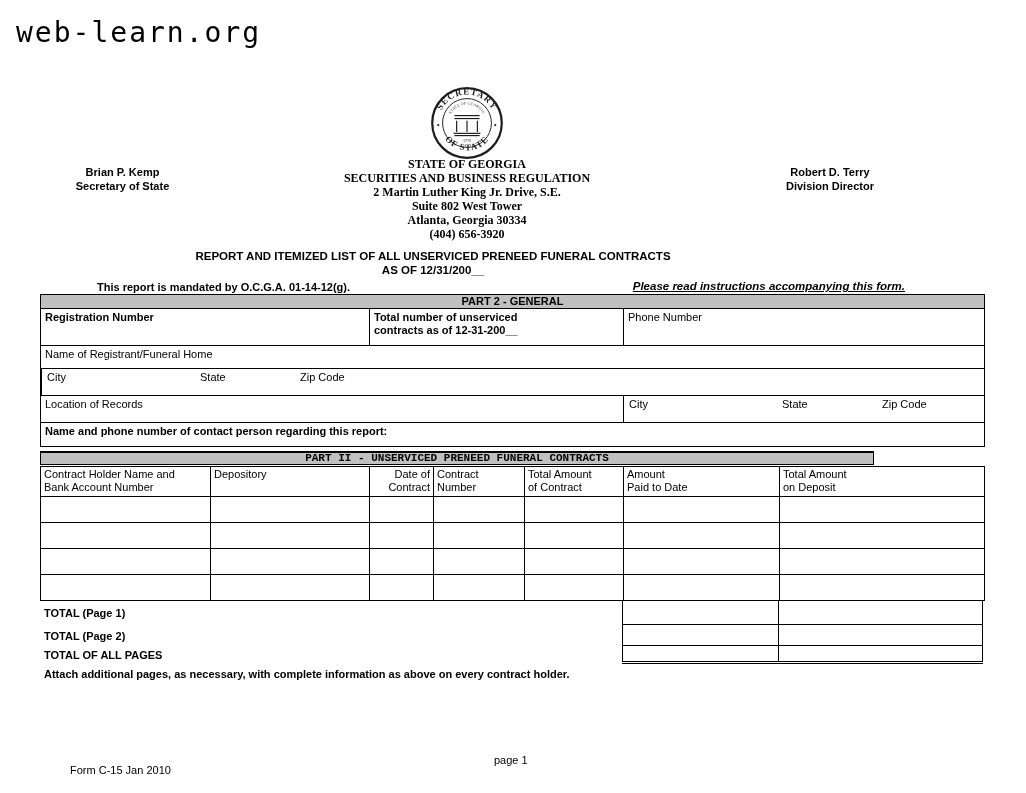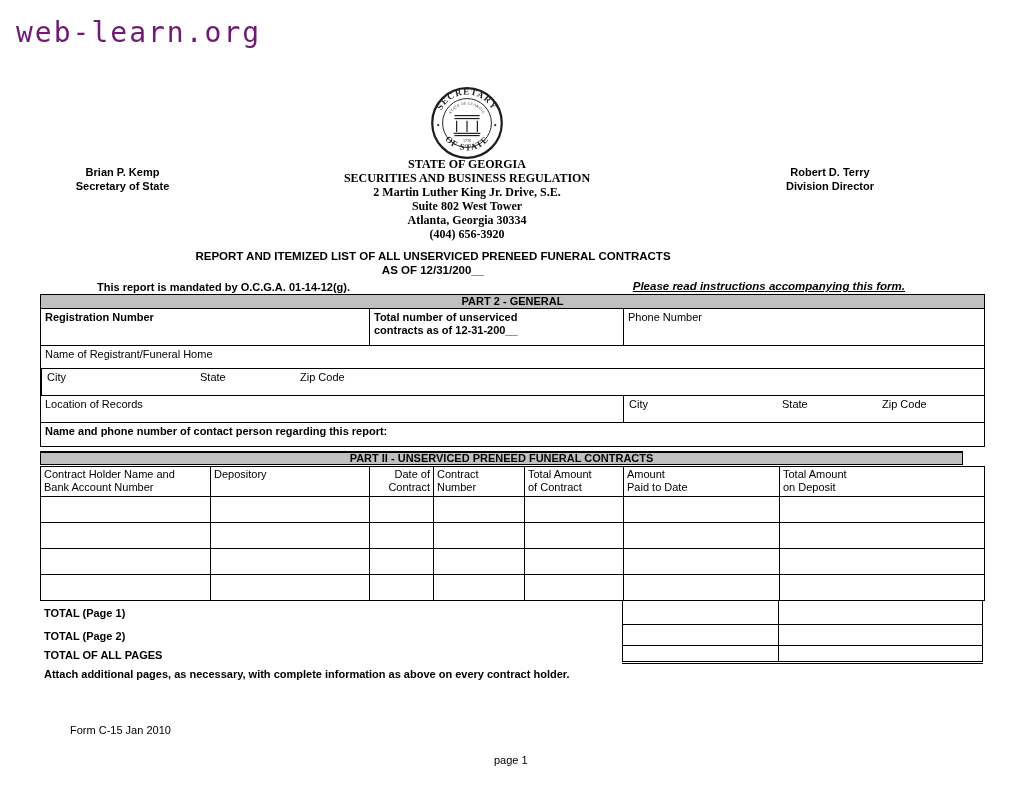--- a/index.html
+++ b/index.html
@@ -1,20 +1,20 @@
 <!DOCTYPE html>
 <html><head>
 <meta charset="utf-8">
 <style>
   html,body{margin:0;padding:0;background:#ffffff;}
   .page{position:relative;width:1026px;height:793px;background:#ffffff;color:#000;
         font-family:"Liberation Sans",sans-serif;overflow:hidden;}
 
   .watermark{position:absolute;left:16px;top:16px;
-        font-family:"DejaVu Sans Mono",monospace;font-size:28px;letter-spacing:2px;color:#701a75;}
+        font-family:"DejaVu Sans Mono",monospace;font-size:28px;letter-spacing:2px;color:#000000;}
 
   .seal{position:absolute;left:429px;top:86px;width:76px;height:74px;}
   .seal text{font-family:"Liberation Serif",serif;fill:#1d1d1d;}
   .seal .arc-big{font-size:12px;font-weight:bold;letter-spacing:1.5px;}
   .seal .arc-small{font-size:5px;letter-spacing:.4px;}
   .seal .year{font-size:5.5px;}
   .seal .diamond{font-size:5px;}
 
   .official{position:absolute;text-align:center;font-weight:bold;font-size:11px;line-height:14px;}
   .official.left{left:40px;top:165px;width:165px;}
@@ -37,44 +37,44 @@
   .cell{box-sizing:border-box;padding:2px 4px;line-height:13px;}
   .cell.bl{border-left:1px solid #000;}
   .h37{height:36px;}.h23{height:22px;}.h27{height:26px;}.h24{height:23px;}
   .w328{flex:0 0 328px;}.w254{flex:0 0 254px;}.w582{flex:0 0 582px;}
   .grow{flex:1 1 auto;}
   .csz{flex:1 1 auto;position:relative;border-left:1px solid #000;}
   .csz span{position:absolute;top:2px;}
   .csz .lbl-city{left:5px;}.csz .lbl-state{left:158px;}.csz .lbl-zip{left:258px;}
   .bold{font-weight:bold;}
 
-  .part2bar{position:absolute;left:40px;top:451px;width:923px;box-sizing:border-box;
+  .part2bar{position:absolute;left:40px;top:451px;width:834px;box-sizing:border-box;
         border:1px solid #000;border-top:2px solid #000;background:#c0c0c0;
-        text-align:center;font-weight:bold;font-size:11px;height:14px;line-height:11px;}
+        text-align:center;font-weight:bold;font-size:11px;height:14px;line-height:11px;font-family:Liberation Mono, monospace;}
   .part2{position:absolute;left:40px;top:466px;width:943px;border:1px solid #000;font-size:11px;}
   .p2head{display:flex;height:29px;border-bottom:1px solid #000;}
   .p2row{display:flex;height:25px;border-bottom:1px solid #000;}
   .p2row.last{border-bottom:none;}
   .c1{flex:0 0 169px;}.c2{flex:0 0 159px;}.c3{flex:0 0 64px;text-align:right;}.c4{flex:0 0 91px;}
   .c5{flex:0 0 99px;}.c6{flex:0 0 156px;}.c7{flex:1 1 auto;}
   .p2cell{box-sizing:border-box;padding:1px 3px;line-height:13px;}
   .p2cell.bl{border-left:1px solid #000;}
 
   .totals{position:absolute;left:40px;top:600px;width:943px;font-size:11px;font-weight:bold;}
   .trow{position:relative;}
   .trow .tlabel{position:absolute;left:4px;top:50%;transform:translateY(-50%);}
   .trow .boxes{position:absolute;left:582px;top:0;bottom:0;width:361px;display:flex;
         box-sizing:border-box;border-bottom:1px solid #000;}
   .trow.final .boxes{border-bottom:3px double #000;}
   .boxes .b1{box-sizing:border-box;flex:0 0 157px;border-left:1px solid #000;border-right:1px solid #000;}
   .boxes .b2{flex:1 1 auto;border-right:1px solid #000;}
   .th25{height:25px;}.th21{height:21px;}.th18{height:18px;}
 
   .note{position:absolute;left:44px;top:668px;font-weight:bold;font-size:11px;}
-  .footer-form{position:absolute;left:70px;top:724px;font-size:11px;}
+  .footer-form{position:absolute;left:70px;top:764px;font-size:11px;}
   .footer-page{position:absolute;left:494px;top:754px;font-size:11px;}
 </style>
 </head>
 <body>
 
 <div class="page">
 
   <div class="watermark">web-learn.org</div>
 
   <svg class="seal" viewBox="0 0 100 100" aria-hidden="true">

